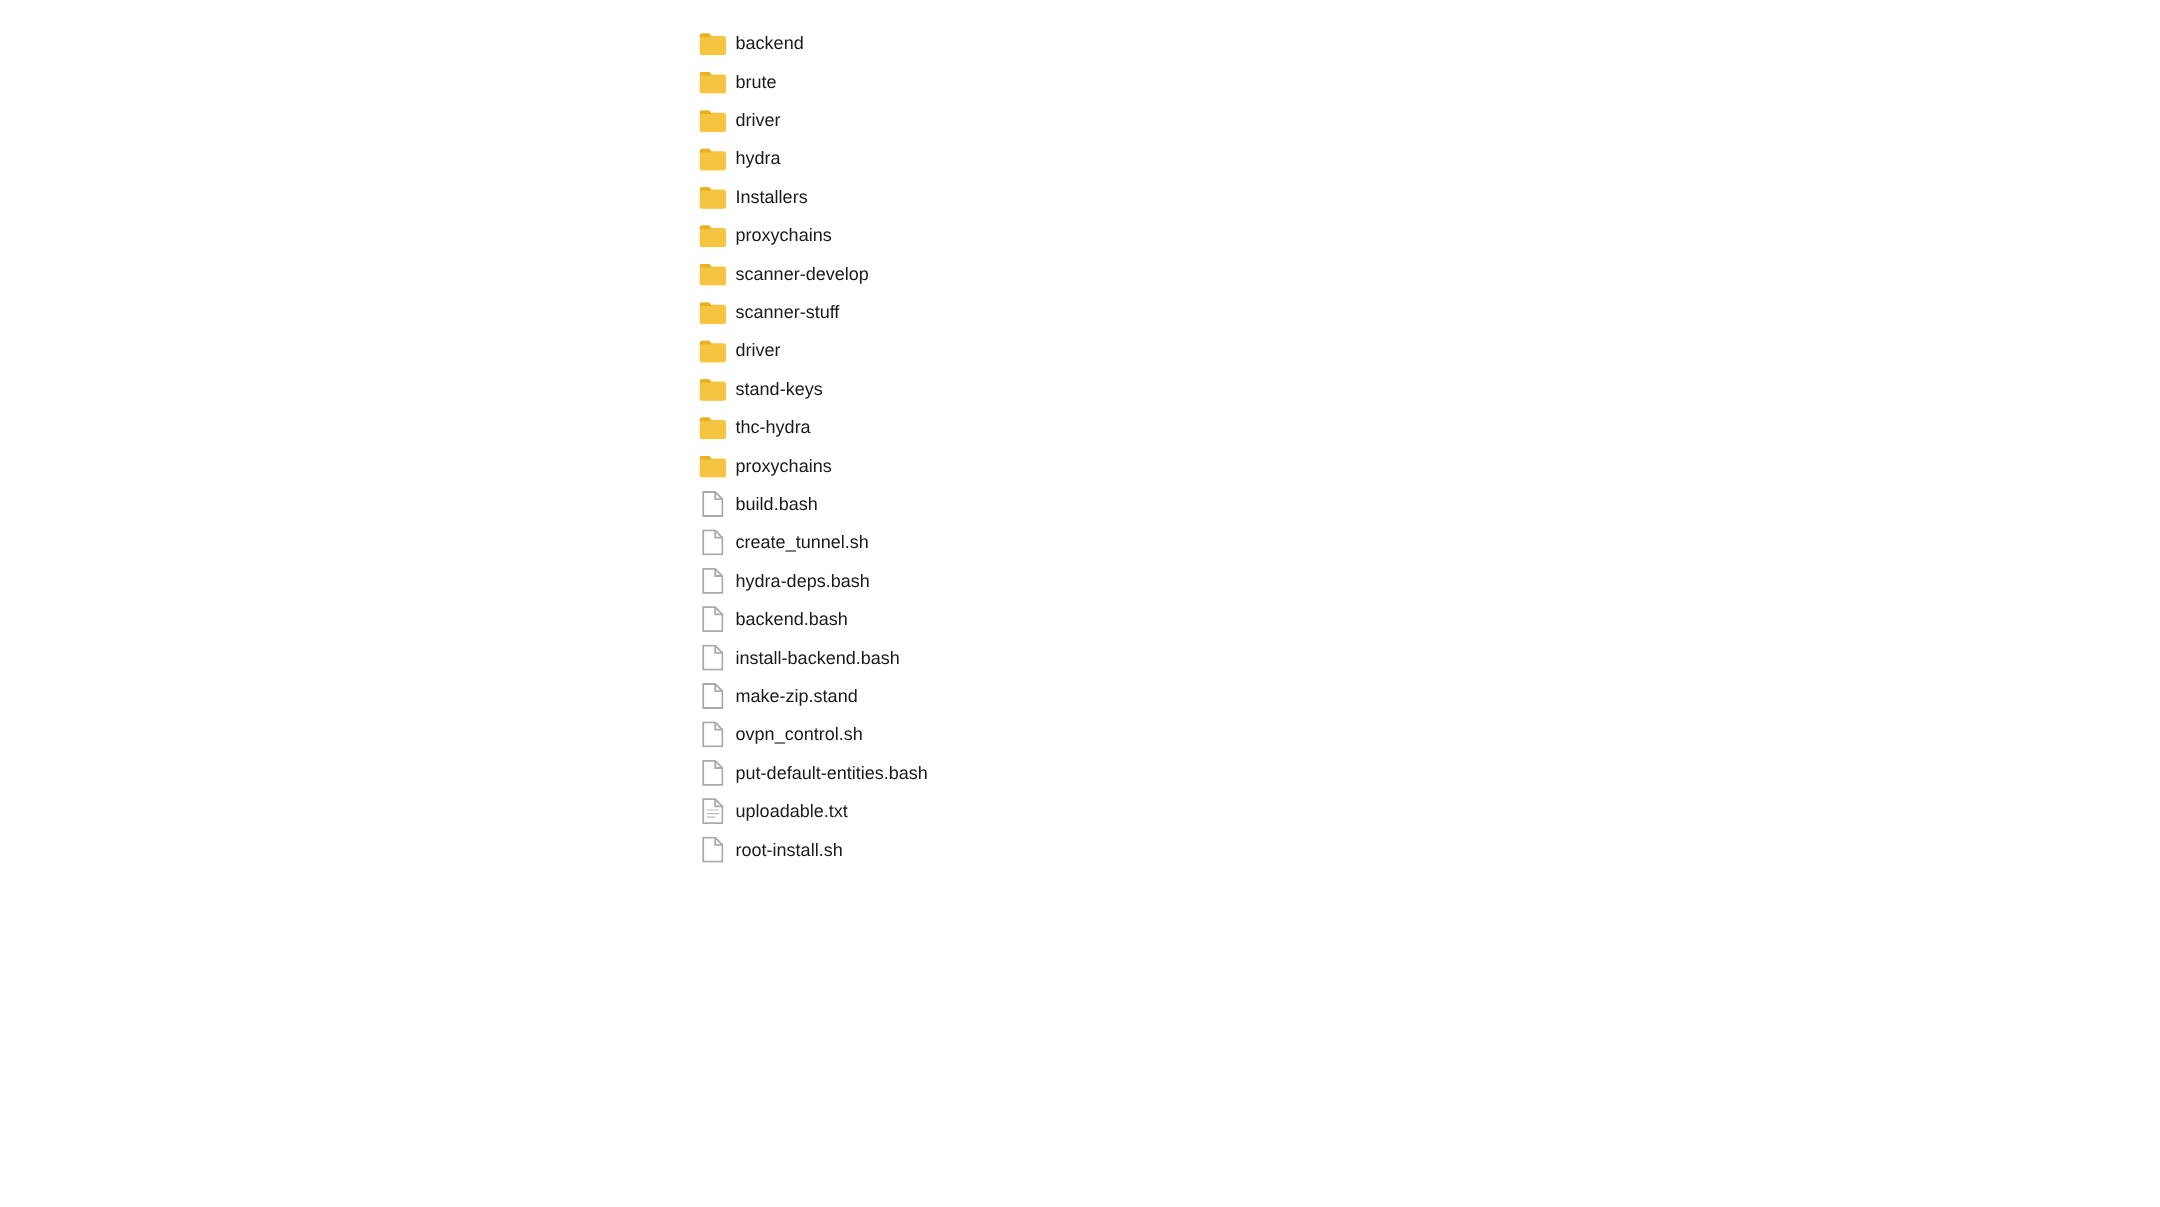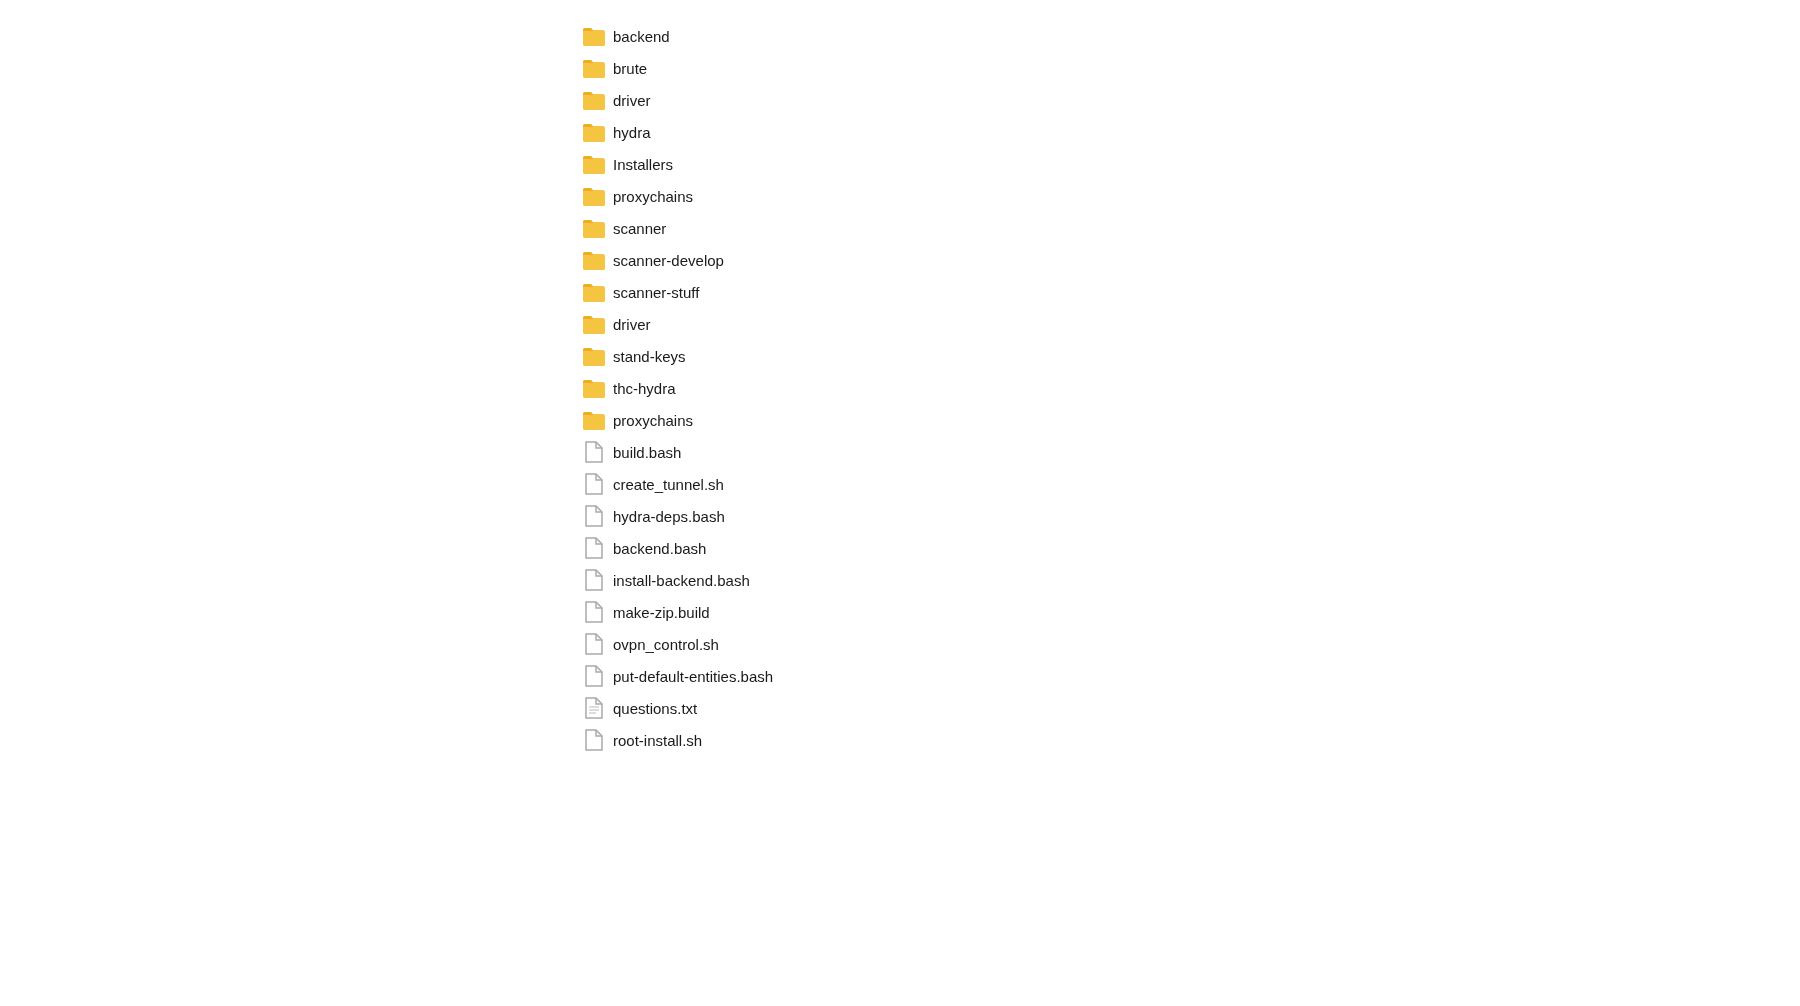--- a/index.html
+++ b/index.html
@@ -115,30 +115,20 @@
       <span class="item-label">proxychains</span>
     </div>
     <div class="file-item">
       <span class="icon">
         <svg width="22" height="20" viewBox="0 0 22 20" xmlns="http://www.w3.org/2000/svg">
         <path d="M0 4 Q0 2 2 2 L8 2 L10 4 L20 4 Q22 4 22 6 L22 18 Q22 20 20 20 L2 20 Q0 20 0 18 Z" fill="#f5c542"></path>
         <path d="M0 6 L22 6 L22 18 Q22 20 20 20 L2 20 Q0 20 0 18 Z" fill="#f5c542"></path>
         <path d="M0 4 Q0 2 2 2 L8 2 L10 5 L0 5 Z" fill="#e8b020"></path>
       </svg>
       </span>
-      <span class="item-label">scanner</span>
-    </div>
-    <div class="file-item">
-      <span class="icon">
-        <svg width="22" height="20" viewBox="0 0 22 20" xmlns="http://www.w3.org/2000/svg">
-        <path d="M0 4 Q0 2 2 2 L8 2 L10 4 L20 4 Q22 4 22 6 L22 18 Q22 20 20 20 L2 20 Q0 20 0 18 Z" fill="#f5c542"></path>
-        <path d="M0 6 L22 6 L22 18 Q22 20 20 20 L2 20 Q0 20 0 18 Z" fill="#f5c542"></path>
-        <path d="M0 4 Q0 2 2 2 L8 2 L10 5 L0 5 Z" fill="#e8b020"></path>
-      </svg>
-      </span>
       <span class="item-label">scanner-develop</span>
     </div>
     <div class="file-item">
       <span class="icon">
         <svg width="22" height="20" viewBox="0 0 22 20" xmlns="http://www.w3.org/2000/svg">
         <path d="M0 4 Q0 2 2 2 L8 2 L10 4 L20 4 Q22 4 22 6 L22 18 Q22 20 20 20 L2 20 Q0 20 0 18 Z" fill="#f5c542"></path>
         <path d="M0 6 L22 6 L22 18 Q22 20 20 20 L2 20 Q0 20 0 18 Z" fill="#f5c542"></path>
         <path d="M0 4 Q0 2 2 2 L8 2 L10 5 L0 5 Z" fill="#e8b020"></path>
       </svg>
       </span>
@@ -229,21 +219,21 @@
       </span>
       <span class="item-label">install-backend.bash</span>
     </div>
     <div class="file-item">
       <span class="icon">
         <svg width="18" height="22" viewBox="0 0 18 22" xmlns="http://www.w3.org/2000/svg">
         <path d="M1 1 L11 1 L17 7 L17 21 Q17 21 16 21 L2 21 Q1 21 1 21 Z" fill="#ffffff" stroke="#aaaaaa" stroke-width="1.5"></path>
         <path d="M11 1 L11 7 L17 7" fill="none" stroke="#aaaaaa" stroke-width="1.5"></path>
       </svg>
       </span>
-      <span class="item-label">make-zip.build</span>
+      <span class="item-label">make-zip.stand</span>
     </div>
     <div class="file-item">
       <span class="icon">
         <svg width="18" height="22" viewBox="0 0 18 22" xmlns="http://www.w3.org/2000/svg">
         <path d="M1 1 L11 1 L17 7 L17 21 Q17 21 16 21 L2 21 Q1 21 1 21 Z" fill="#ffffff" stroke="#aaaaaa" stroke-width="1.5"></path>
         <path d="M11 1 L11 7 L17 7" fill="none" stroke="#aaaaaa" stroke-width="1.5"></path>
       </svg>
       </span>
       <span class="item-label">ovpn_control.sh</span>
     </div>
@@ -259,21 +249,21 @@
     <div class="file-item">
       <span class="icon">
         <svg width="18" height="22" viewBox="0 0 18 22" xmlns="http://www.w3.org/2000/svg">
         <path d="M1 1 L11 1 L17 7 L17 21 Q17 21 16 21 L2 21 Q1 21 1 21 Z" fill="#ffffff" stroke="#aaaaaa" stroke-width="1.5"></path>
         <path d="M11 1 L11 7 L17 7" fill="none" stroke="#aaaaaa" stroke-width="1.5"></path>
         <line x1="4" y1="10" x2="14" y2="10" stroke="#bbbbbb" stroke-width="1"></line>
         <line x1="4" y1="13" x2="14" y2="13" stroke="#bbbbbb" stroke-width="1"></line>
         <line x1="4" y1="16" x2="11" y2="16" stroke="#bbbbbb" stroke-width="1"></line>
       </svg>
       </span>
-      <span class="item-label">questions.txt</span>
+      <span class="item-label">uploadable.txt</span>
     </div>
     <div class="file-item">
       <span class="icon">
         <svg width="18" height="22" viewBox="0 0 18 22" xmlns="http://www.w3.org/2000/svg">
         <path d="M1 1 L11 1 L17 7 L17 21 Q17 21 16 21 L2 21 Q1 21 1 21 Z" fill="#ffffff" stroke="#aaaaaa" stroke-width="1.5"></path>
         <path d="M11 1 L11 7 L17 7" fill="none" stroke="#aaaaaa" stroke-width="1.5"></path>
       </svg>
       </span>
       <span class="item-label">root-install.sh</span>
     </div>

